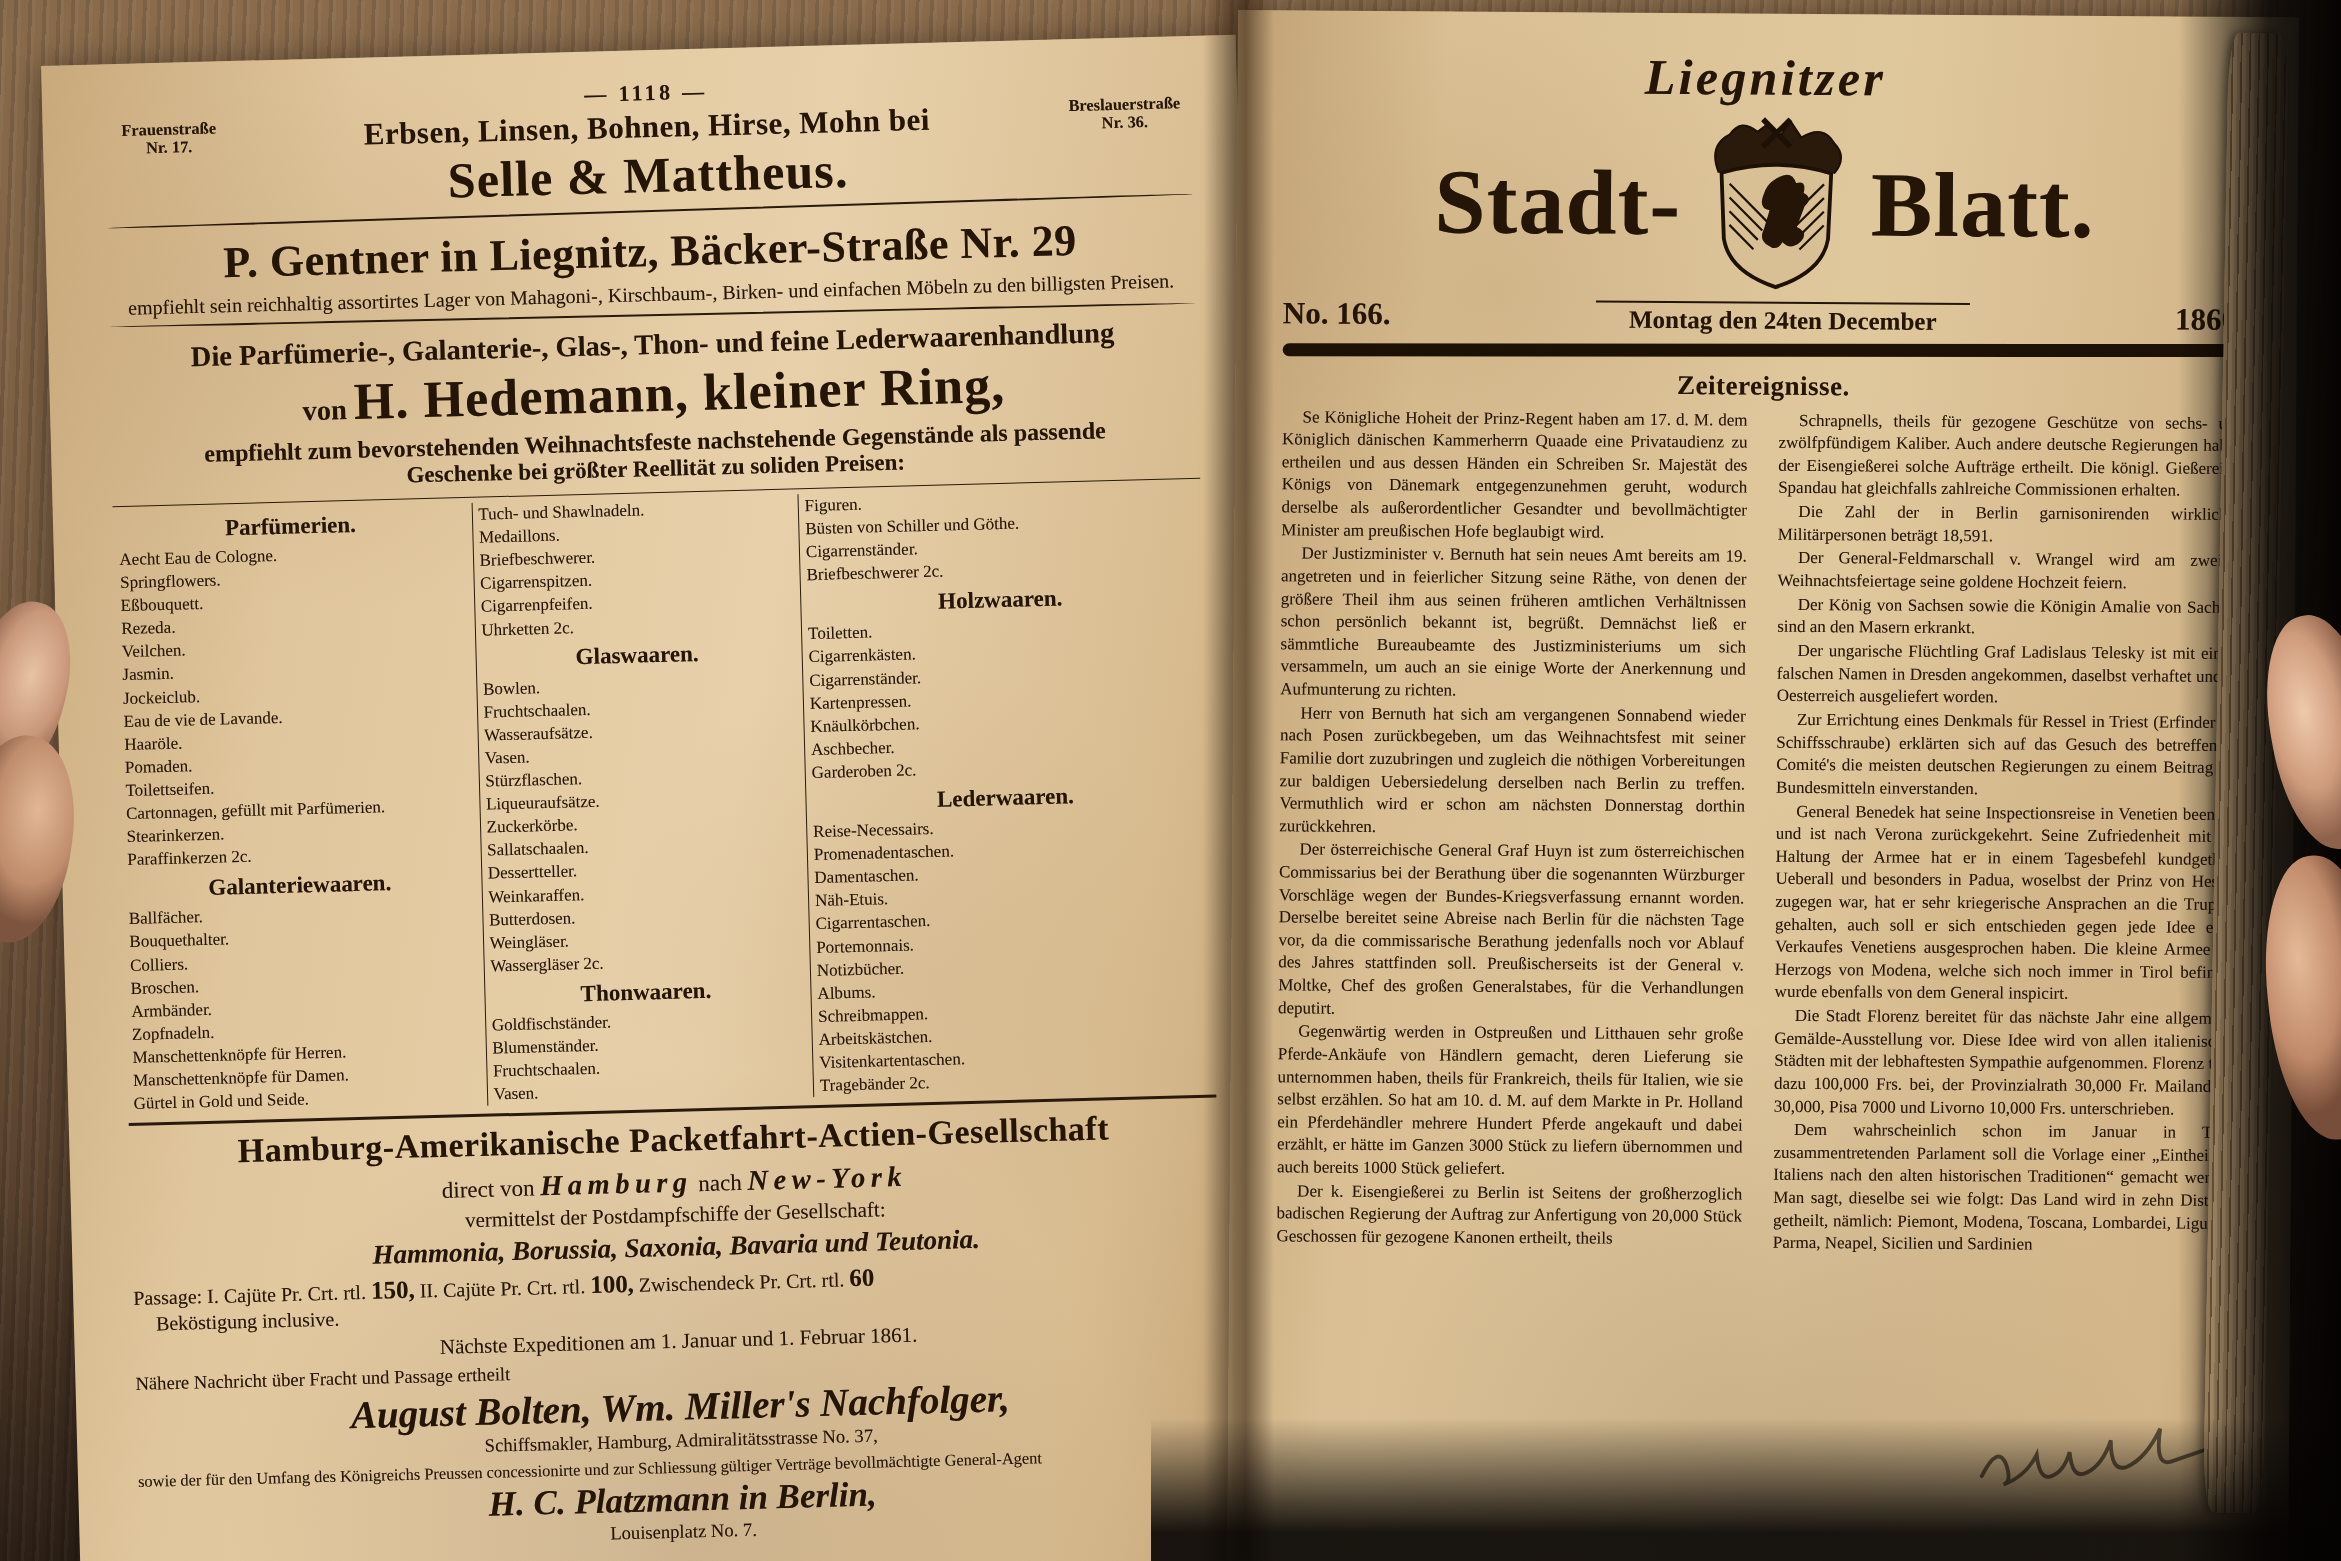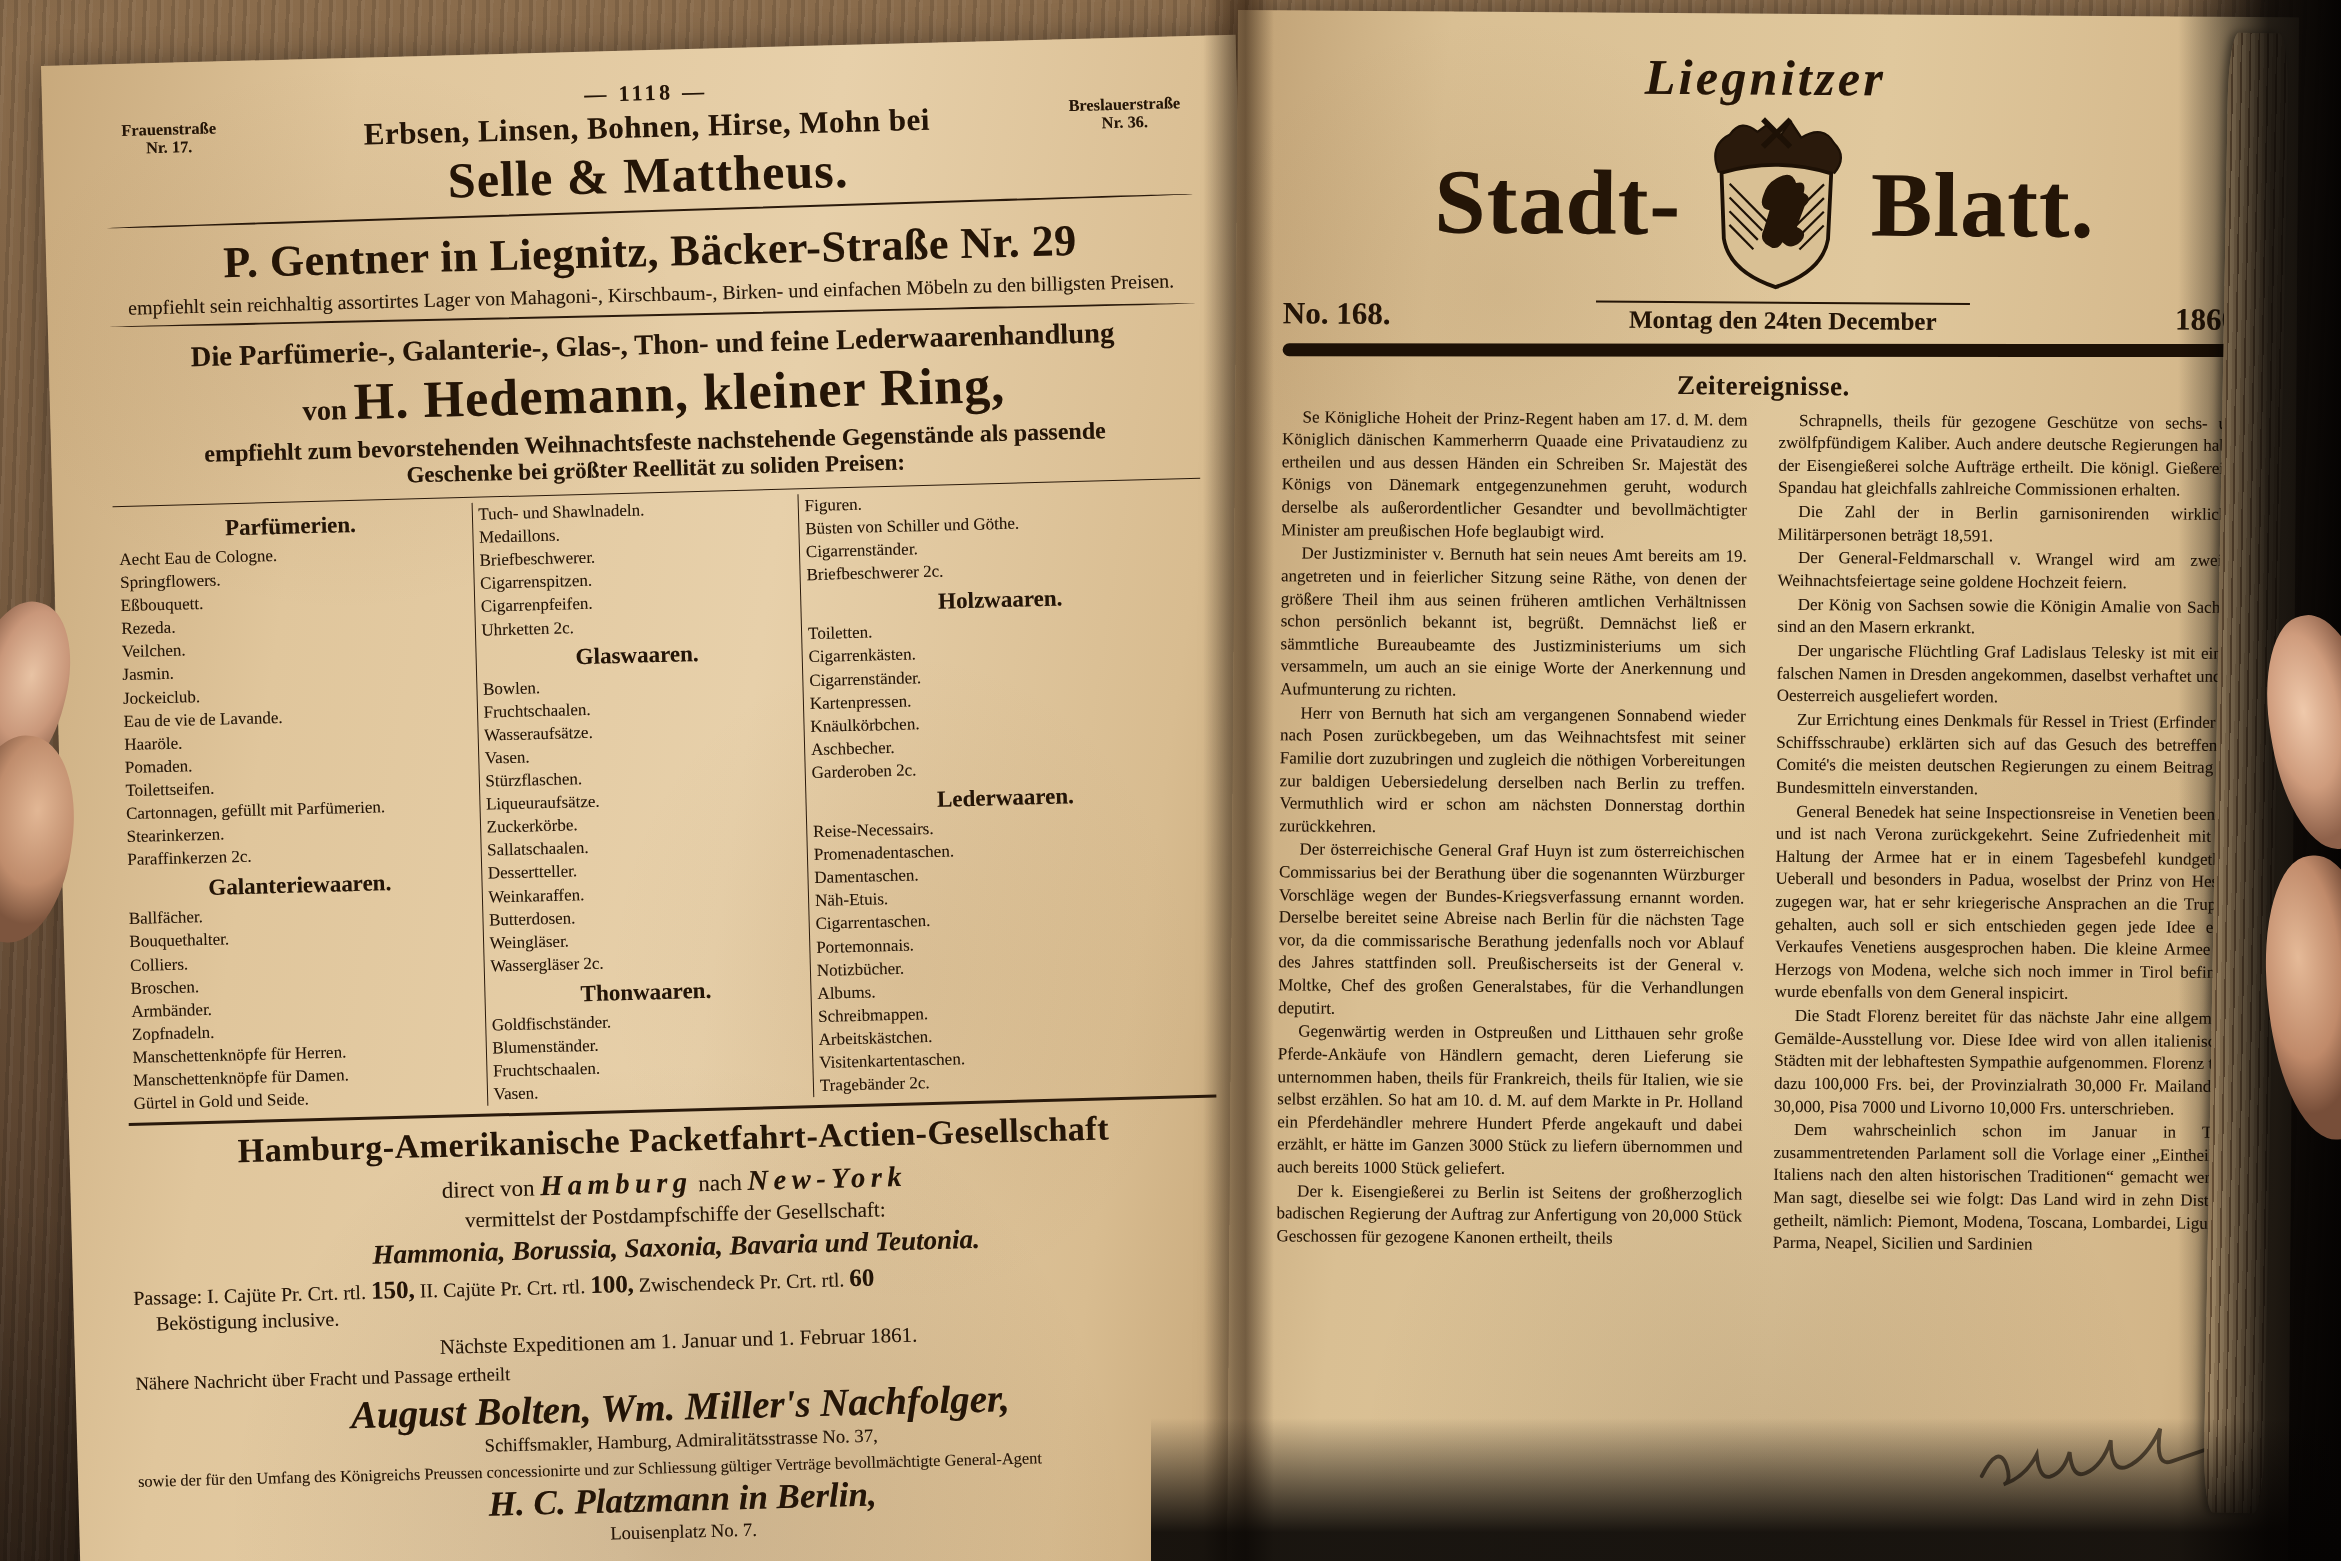--- a/index.html
+++ b/index.html
@@ -293,21 +293,21 @@
                 <line x1="232" y1="155" x2="172" y2="215"></line>
               <line x1="232" y1="180" x2="180" y2="232"></line>
                 <line x1="232" y1="205" x2="188" y2="249"></line>
             </g>
             <path d="M145 120 q28 -18 36 8 q20 -6 14 18 q18 8 2 24 l-14 38 q22 10 8 26 q-18 18 -34 2 q-10 18 -26 6 q-18 -10 -8 -30 l10 -34 q-20 -4 -12 -26 q6 -22 24 -32 z" fill="#241507"></path>
           </svg>
         </span>
         <span class="mast-word">Blatt.</span>
       </div>
       <div class="issue-row">
-        <span class="issue-no">No. 168.</span>
+        <span class="issue-no">No. 166.</span>
         <span class="issue-date">Montag den 24ten December</span>
         <span class="issue-year">1860.</span>
       </div>
       <div class="thick-rule"></div>
 
       <div class="news-head">Zeitereignisse.</div>
       <div class="news-cols">
         <div class="news-col">
             <div class="news-para">Se Königliche Hoheit der Prinz-Regent haben am 17. d. M. dem Königlich dänischen Kammerherrn Quaade eine Privataudienz zu ertheilen und aus dessen Händen ein Schreiben Sr. Majestät des Königs von Dänemark entgegenzunehmen geruht, wodurch derselbe als außerordentlicher Gesandter und bevollmächtigter Minister am preußischen Hofe beglaubigt wird.</div>
             <div class="news-para">Der Justizminister v. Bernuth hat sein neues Amt bereits am 19. angetreten und in feierlicher Sitzung seine Räthe, von denen der größere Theil ihm aus seinen früheren amtlichen Verhältnissen schon persönlich bekannt ist, begrüßt. Demnächst ließ er sämmtliche Bureaubeamte des Justizministeriums um sich versammeln, um auch an sie einige Worte der Anerkennung und Aufmunterung zu richten.</div>

